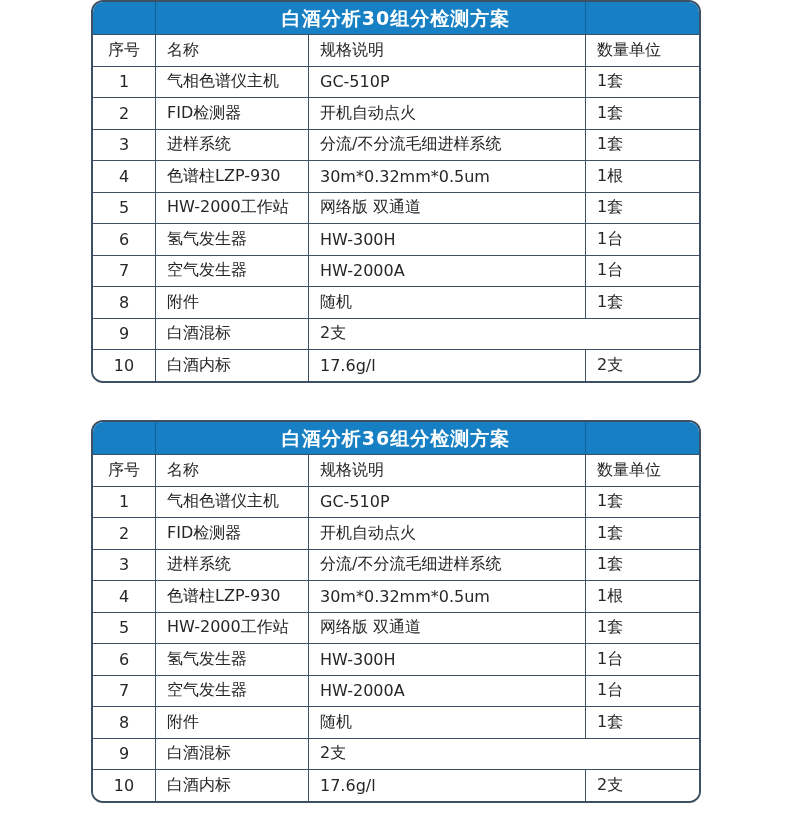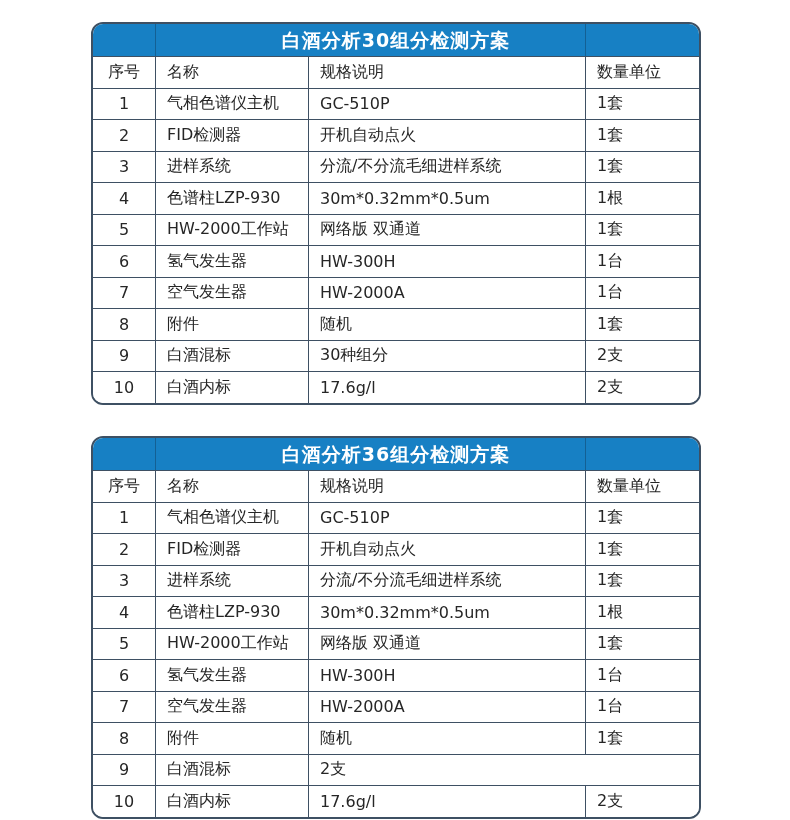--- a/index.html
+++ b/index.html
@@ -17,22 +17,22 @@
   .page{position:relative;width:790px;height:820px;background:#fff;}
   .scheme-table{
     position:absolute;
     left:91px;
     width:610px;
     border:2px solid var(--border);
     border-radius:12px;
     overflow:hidden;
     background:#fff;
   }
-  .scheme-table.t0{top:22px;}
-  .scheme-table.t1{top:436px;}
+  .scheme-table.t0{top:0;}
+  .scheme-table.t1{top:420px;}
   .title-bar{
     position:relative;
     height:32px;
     background:var(--accent);
     display:flex;
     align-items:center;
     justify-content:center;
   }
   .title-bar h2{
     color:#ffffff;
@@ -134,21 +134,20 @@
         </div>
         <div class="row">
           <div class="cell c0">8</div>
           <div class="cell c1">附件</div>
           <div class="cell c2">随机</div>
           <div class="cell c3">1套</div>
         </div>
         <div class="row">
           <div class="cell c0">9</div>
           <div class="cell c1">白酒混标</div>
-          <div class="cell c2">30种组分</div>
           <div class="cell c3">2支</div>
         </div>
         <div class="row">
           <div class="cell c0">10</div>
           <div class="cell c1">白酒内标</div>
           <div class="cell c2">17.6g/l</div>
           <div class="cell c3">2支</div>
         </div>
       </div>
   </section>

